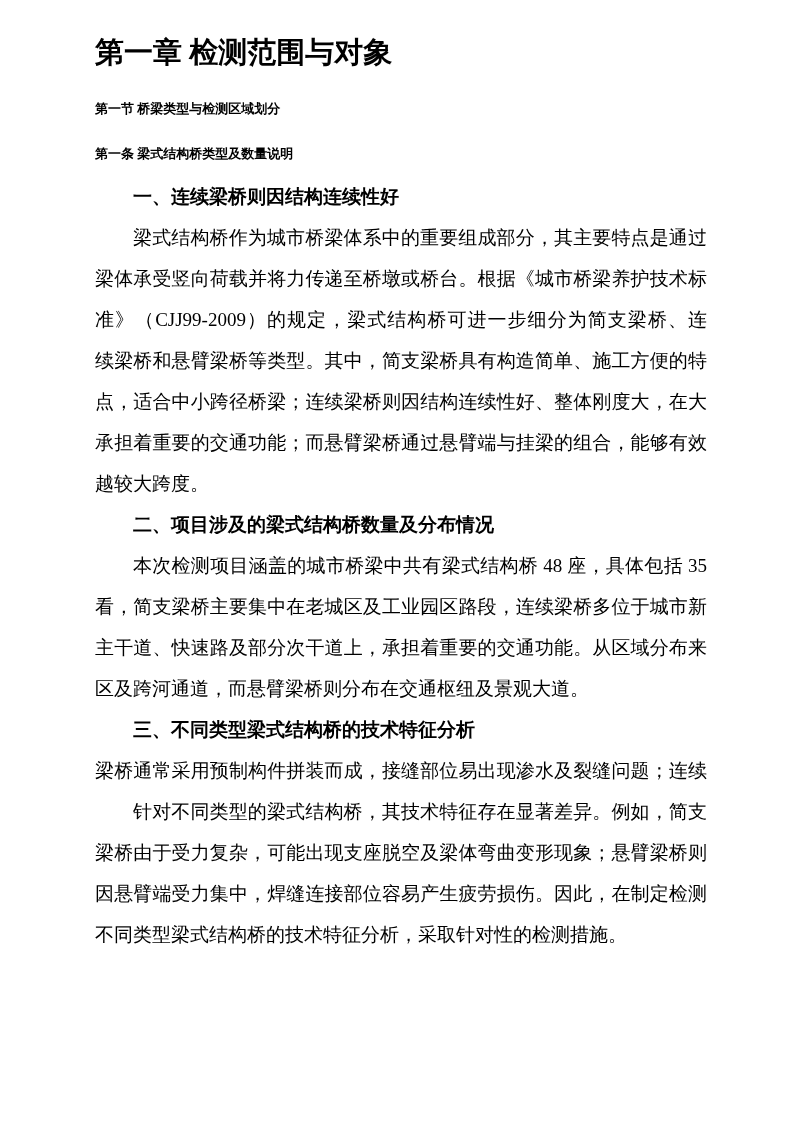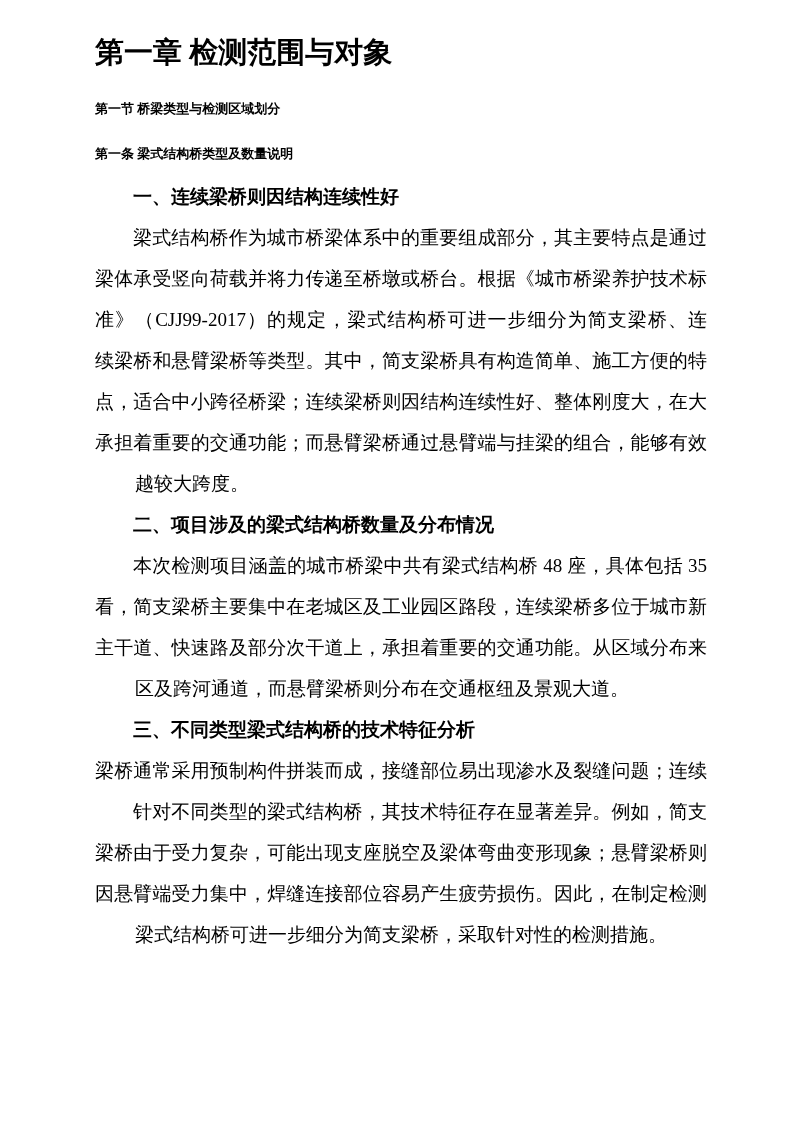--- a/index.html
+++ b/index.html
@@ -48,21 +48,21 @@
     line-height: 41px;
   }
   .line {
     text-align: justify;
     text-align-last: justify;
     text-justify: inter-character;
     overflow: hidden;
     height: 41px;
   }
   .line.first { text-indent: 2em; }
-  .line.last { text-align-last: left; margin-left: 40px; }
+  .line.last { text-align-last: left; }
   .footer {
     position: absolute;
     left: 95px;
     top: 1024px;
     width: 612px;
     text-align: center;
     font-size: 14px;
     line-height: 20px;
   }
 </style>
@@ -71,38 +71,38 @@
 
 <div class="page">
   <div class="doc-body">
       <div class="blk h1">第一章 检测范围与对象</div>
       <div class="blk h2">第一节 桥梁类型与检测区域划分</div>
       <div class="blk h2">第一条 梁式结构桥类型及数量说明</div>
       <div class="blk h3">一、连续梁桥则因结构连续性好</div>
       <div class="blk para">
         <div class="line first">梁式结构桥作为城市桥梁体系中的重要组成部分，其主要特点是通过</div>
         <div class="line">梁体承受竖向荷载并将力传递至桥墩或桥台。根据《城市桥梁养护技术标</div>
-        <div class="line">准》（CJJ99-2017）的规定，梁式结构桥可进一步细分为简支梁桥、连</div>
+        <div class="line">准》（CJJ99-2009）的规定，梁式结构桥可进一步细分为简支梁桥、连</div>
         <div class="line">续梁桥和悬臂梁桥等类型。其中，简支梁桥具有构造简单、施工方便的特</div>
         <div class="line">点，适合中小跨径桥梁；连续梁桥则因结构连续性好、整体刚度大，在大</div>
         <div class="line">承担着重要的交通功能；而悬臂梁桥通过悬臂端与挂梁的组合，能够有效跨</div>
         <div class="line last">越较大跨度。</div>
       </div>
       <div class="blk h3">二、项目涉及的梁式结构桥数量及分布情况</div>
       <div class="blk para">
         <div class="line first">本次检测项目涵盖的城市桥梁中共有梁式结构桥 48 座，具体包括 35</div>
         <div class="line">看，简支梁桥主要集中在老城区及工业园区路段，连续梁桥多位于城市新</div>
         <div class="line">主干道、快速路及部分次干道上，承担着重要的交通功能。从区域分布来</div>
         <div class="line last">区及跨河通道，而悬臂梁桥则分布在交通枢纽及景观大道。</div>
       </div>
       <div class="blk h3">三、不同类型梁式结构桥的技术特征分析</div>
       <div class="blk para">
         <div class="line">梁桥通常采用预制构件拼装而成，接缝部位易出现渗水及裂缝问题；连续</div>
         <div class="line first">针对不同类型的梁式结构桥，其技术特征存在显著差异。例如，简支</div>
         <div class="line">梁桥由于受力复杂，可能出现支座脱空及梁体弯曲变形现象；悬臂梁桥则</div>
         <div class="line">因悬臂端受力集中，焊缝连接部位容易产生疲劳损伤。因此，在制定检测</div>
-        <div class="line last">梁式结构桥可进一步细分为简支梁桥，采取针对性的检测措施。</div>
+        <div class="line last">不同类型梁式结构桥的技术特征分析，采取针对性的检测措施。</div>
       </div>
     </div>
   <div class="footer">
     <span>1</span>
   </div>
 </div>
 
 </body></html>

